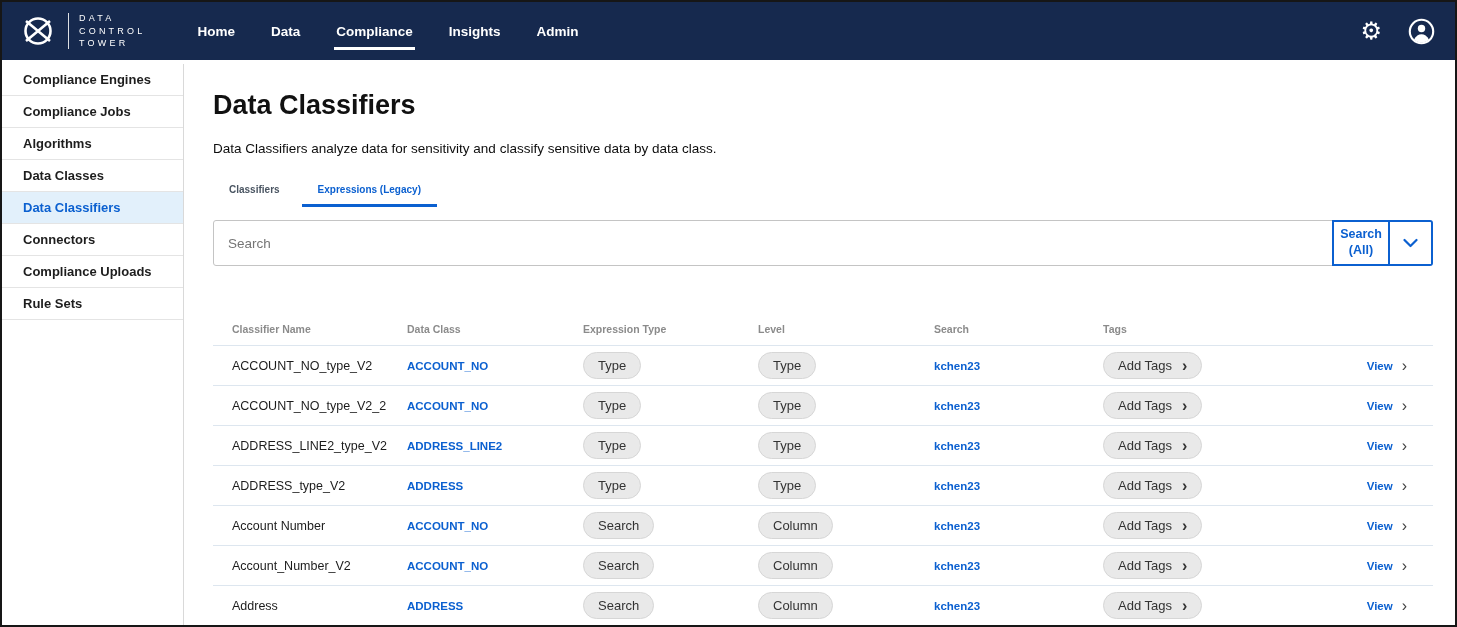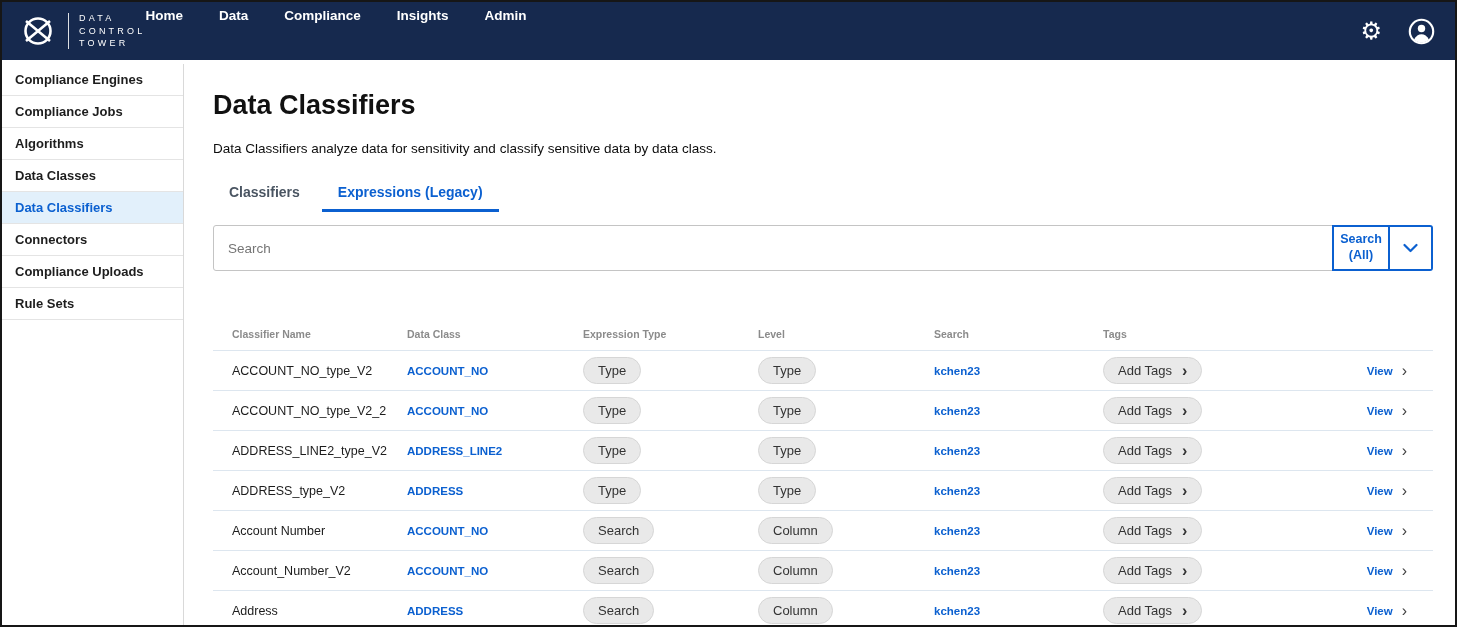--- a/index.html
+++ b/index.html
@@ -10,40 +10,40 @@
     background:#fff; position:relative; overflow:hidden;
     border:2px solid #161616;
   }
 
   
   .topbar { position:absolute; top:0; left:0; width:100%; height:58px; background:var(--navy); display:flex; align-items:center; z-index:5; }
   .brand { display:flex; align-items:center; padding-left:14px; }
   .brand-logo { display:flex; align-items:center; cursor:pointer; }
   .brand-divider { width:1px; height:36px; background:rgba(255,255,255,.85); margin:0 10px 0 8px; }
   .brand-text { color:#fff; font-size:9px; letter-spacing:3.2px; line-height:1.4; font-weight:500; }
-  .nav { display:flex; gap:36px; height:100%; }
+  .nav { display:flex; align-items:center; gap:36px; margin-left:52px; height:100%; }
   .nav-item { color:#fff; font-size:13.5px; font-weight:700; cursor:pointer; position:relative; padding:6px 0; white-space:nowrap; }
   .nav-item.active::after { content:""; position:absolute; left:-2px; right:-2px; bottom:-5px; height:3px; background:#fff; }
   .topbar-right { margin-left:auto; display:flex; align-items:center; gap:26px; padding-right:20px; }
   .gear { color:#fff; font-size:24px; line-height:1; cursor:pointer; }
   .account { cursor:pointer; display:flex; align-items:center; }
 
   
   .sidebar { position:absolute; top:62px; left:0; width:182px; bottom:0; background:#fff; border-right:1px solid #D9D9D9; z-index:4; }
-  .side-item { height:32px; display:flex; align-items:center; padding-left:13px; border-bottom:1px solid #E4E4E4; font-size:13px; font-weight:700; color:#1D1D1D; cursor:pointer; }
+  .side-item { height:32px; display:flex; align-items:center; padding-left:21px; border-bottom:1px solid #E4E4E4; font-size:13px; font-weight:700; color:#1D1D1D; cursor:pointer; }
   .side-item.active { background:#E2F0FB; color:var(--blue); }
 
   
   .main { position:absolute; top:62px; left:182px; right:0; bottom:0; overflow:hidden; }
   .content { padding:20px 22px 0 29px; }
   .page-title { font-size:27px; font-weight:700; color:#111; margin-top:6px; }
   .page-desc { margin-top:20px; font-size:13.5px; color:#0D0D0D; }
 
   .tabs { margin-top:20px; display:flex; }
-  .tab { padding:8px 16px 9px; font-size:14px; font-weight:700; color:#4A5562; cursor:pointer; border-bottom:3px solid transparent; margin-right:6px; white-space:nowrap; }
+  .tab { padding:8px 16px 9px; font-size:10px; font-weight:700; color:#4A5562; cursor:pointer; border-bottom:3px solid transparent; margin-right:6px; white-space:nowrap; }
   .tab.active { color:var(--blue); border-bottom-color:var(--blue); }
 
   .search-row { margin-top:13px; position:relative; height:46px; }
   .search-input { width:100%; height:46px; border:1px solid #C4C4C4; border-radius:3px; padding:0 14px; font-size:13.5px; color:#333; outline:none; font-family:inherit; }
   .search-input::placeholder { color:#757575; }
   .search-group { position:absolute; right:0; top:0; height:46px; display:flex; background:#fff; }
   .search-all-btn { width:58px; border:2px solid var(--blue); background:#fff; color:var(--blue); font-weight:700; font-size:12.5px; line-height:1.25; display:flex; align-items:center; justify-content:center; text-align:center; cursor:pointer; padding:0 8px; }
   .search-caret-btn { width:43px; border:2px solid var(--blue); border-left:none; background:#fff; display:flex; align-items:center; justify-content:center; cursor:pointer; border-radius:0 3px 3px 0; }
 
   

